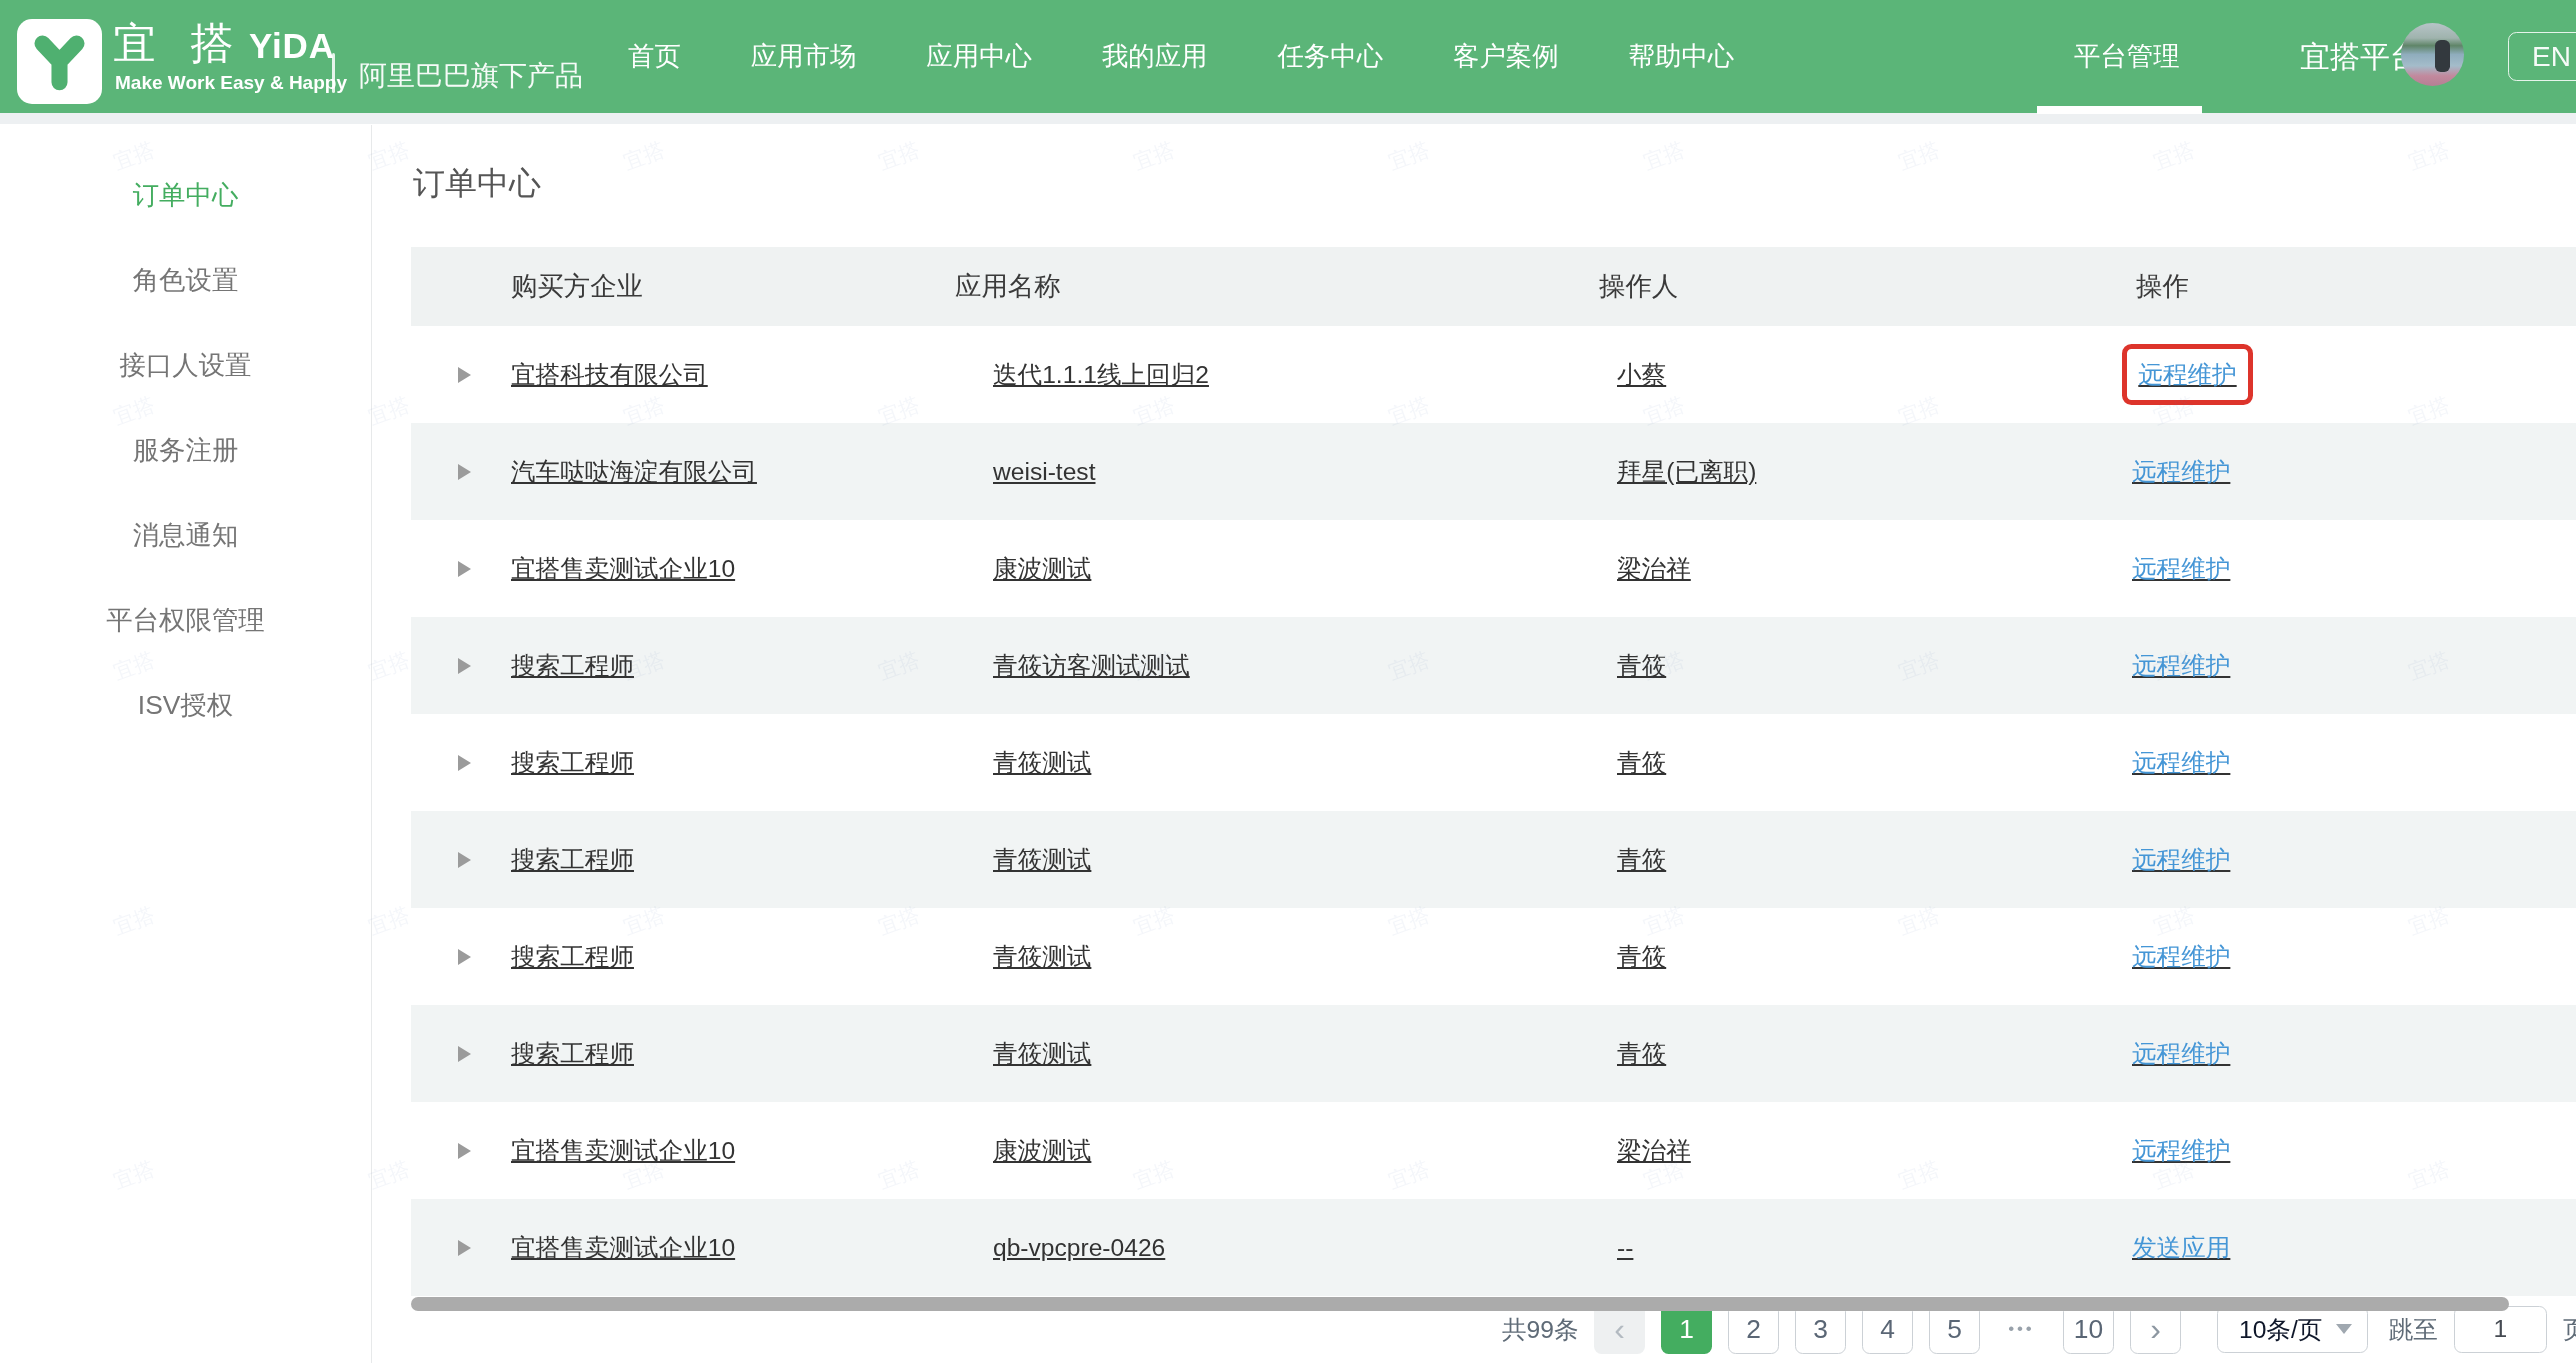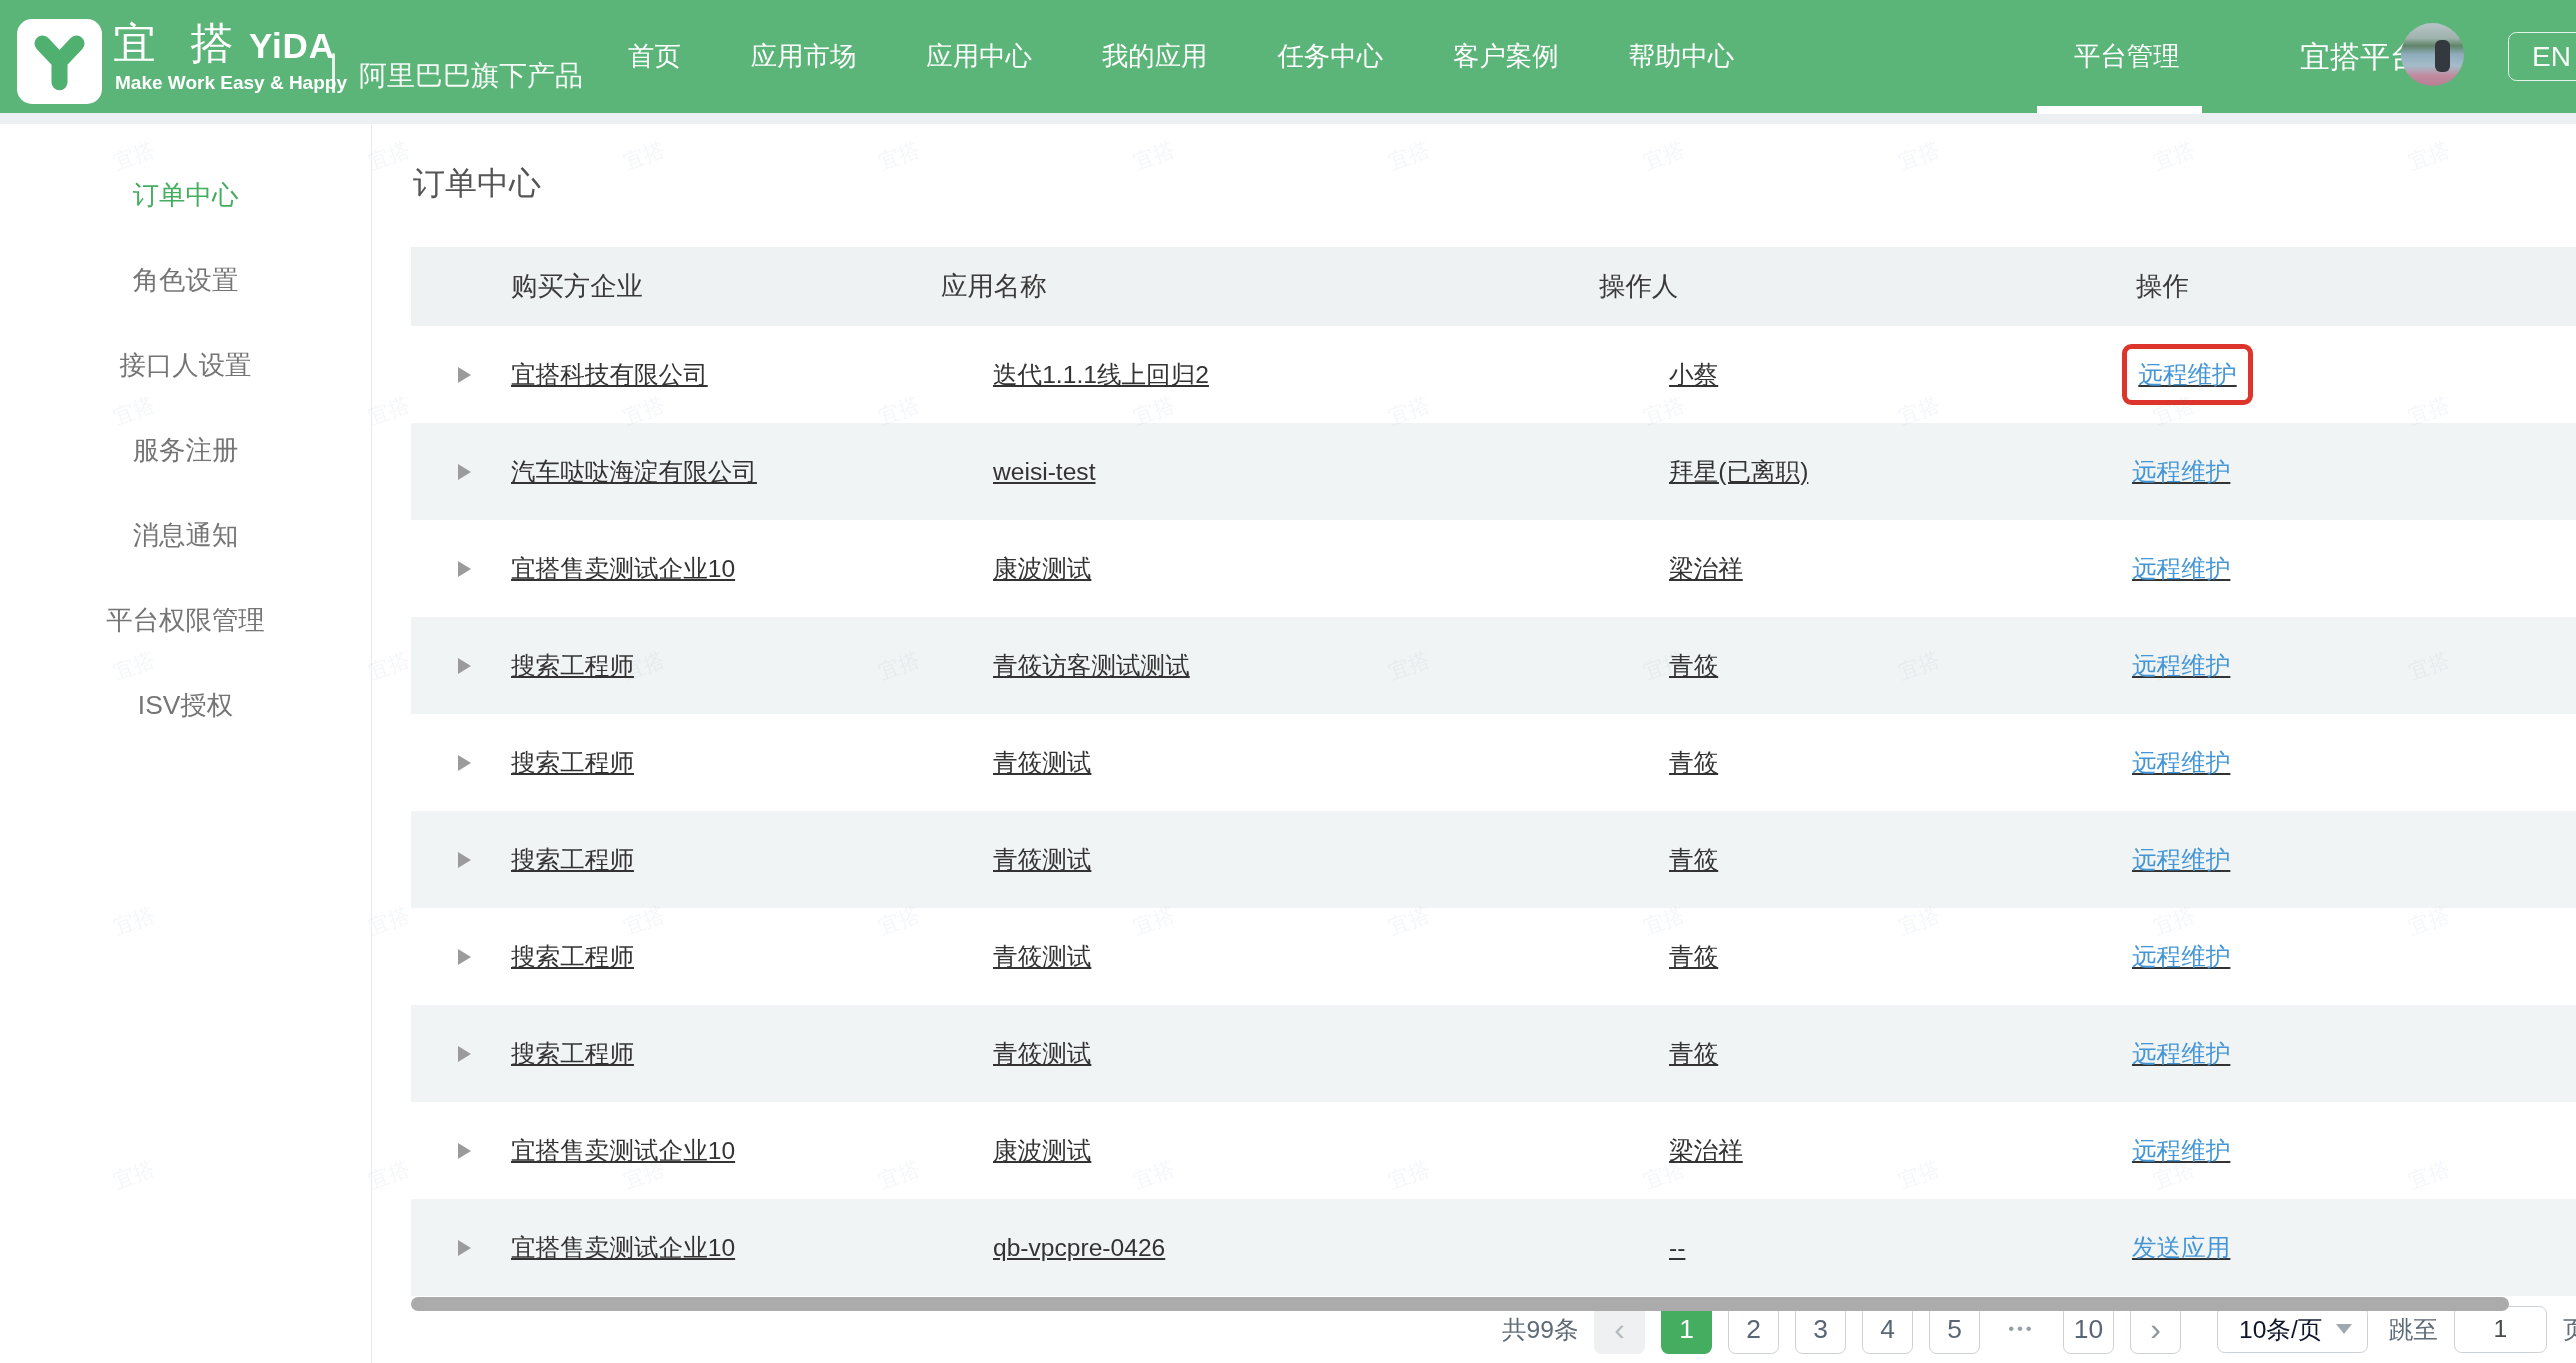--- a/index.html
+++ b/index.html
@@ -44,27 +44,27 @@
   .substrip{position:absolute;left:0;top:113px;width:2576px;height:11.3px;background:#edf0f2;}
   
   .sidebar{position:absolute;left:0;top:125px;width:372px;height:1239px;background:#fff;border-right:1.9px solid #e7e9ea;padding-top:28px;z-index:2;}
   .side-item{height:85px;line-height:85px;text-align:center;font-size:26.4px;color:#757575;cursor:pointer;}
   .side-item.active{color:var(--brand-green);}
   
   .page-title{position:absolute;left:413px;top:162px;font-size:32px;color:#555;font-weight:500;z-index:2;}
   .table{position:absolute;left:411px;top:247px;width:2165px;z-index:2;}
   .thead{position:relative;height:79px;background:#eff2f2;}
   .hcell{position:absolute;top:0;height:100%;display:flex;align-items:center;font-size:26.4px;color:#3a3a3a;font-weight:500;}
-  .h1{left:100px;} .h2{left:530px;} .h3{left:1188px;} .h4{left:1725px;}
+  .h1{left:100px;} .h2{left:544px;} .h3{left:1188px;} .h4{left:1725px;}
   .trow{position:relative;height:97px;background:#fff;}
   .trow.zebra{background:#f1f4f4;}
   .cell{position:absolute;top:0;height:100%;display:flex;align-items:center;font-size:24.6px;color:#333;white-space:nowrap;text-decoration:underline;}
   .arrow-cell{left:47px;cursor:pointer;}
   .tri-right{width:0;height:0;border-top:8.5px solid transparent;border-bottom:8.5px solid transparent;border-left:13.2px solid #9b9b9b;}
-  .c1{left:100px;} .c2{left:538px;margin-left:44px;} .c3{left:1258px;} .c4{left:1721px;}
+  .c1{left:100px;} .c2{left:538px;margin-left:44px;} .c3{left:1206px;} .c4{left:1721px;}
   .trow.hl .c4{left:1711px;}
   .action-link{color:var(--link-blue);font-size:24.6px;text-decoration:none;cursor:pointer;white-space:nowrap;}
   .hl-box{display:inline-block;border:5.7px solid var(--hl-red);border-radius:9.4px;padding:9.4px 11.3px;background:#fff;}
   
   .hscroll{position:absolute;left:411px;top:1297px;width:2098px;height:14px;border-radius:7.6px;background:#ababab;z-index:3;cursor:pointer;}
   
   .pager{position:absolute;left:1502px;top:1304px;height:50px;display:flex;align-items:center;gap:16px;z-index:2;white-space:nowrap;}
   .pager-total{width:76px;font-size:24.6px;color:#5f6b77;}
   .pbtn{width:51px;height:50px;border-radius:7.6px;display:flex;align-items:center;justify-content:center;font-size:26.4px;color:#5a6675;background:#fff;border:1.9px solid #ccd1d6;cursor:pointer;}
   .pbtn.prev{background:#eef0f1;border:none;color:#b3bac1;font-size:32px;cursor:default;}

